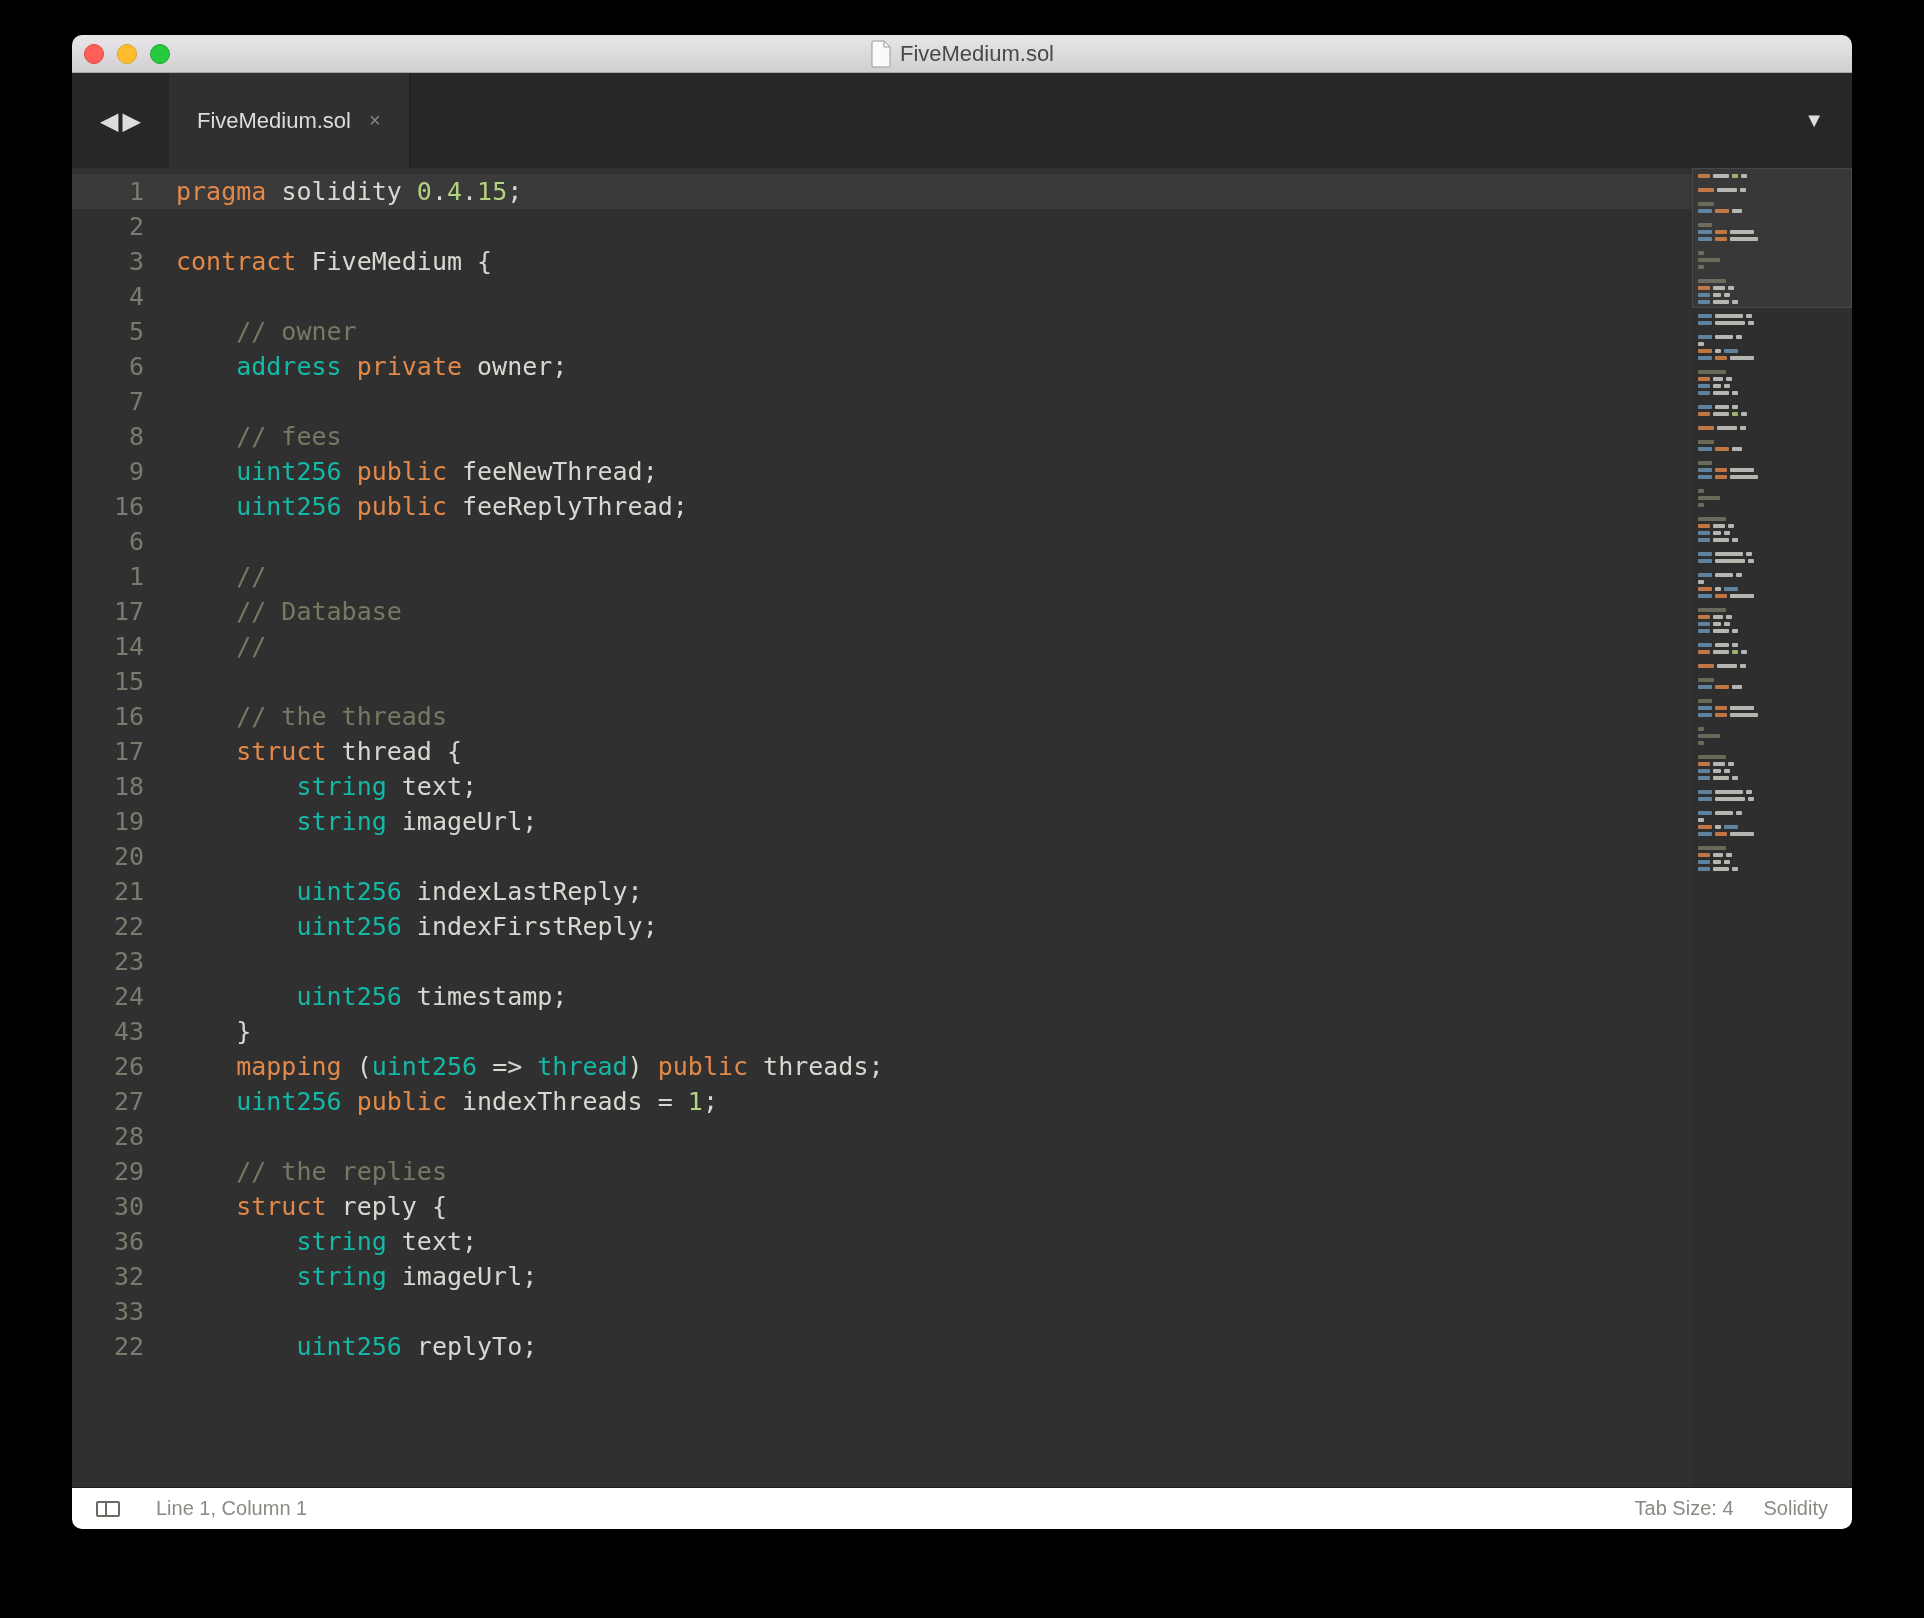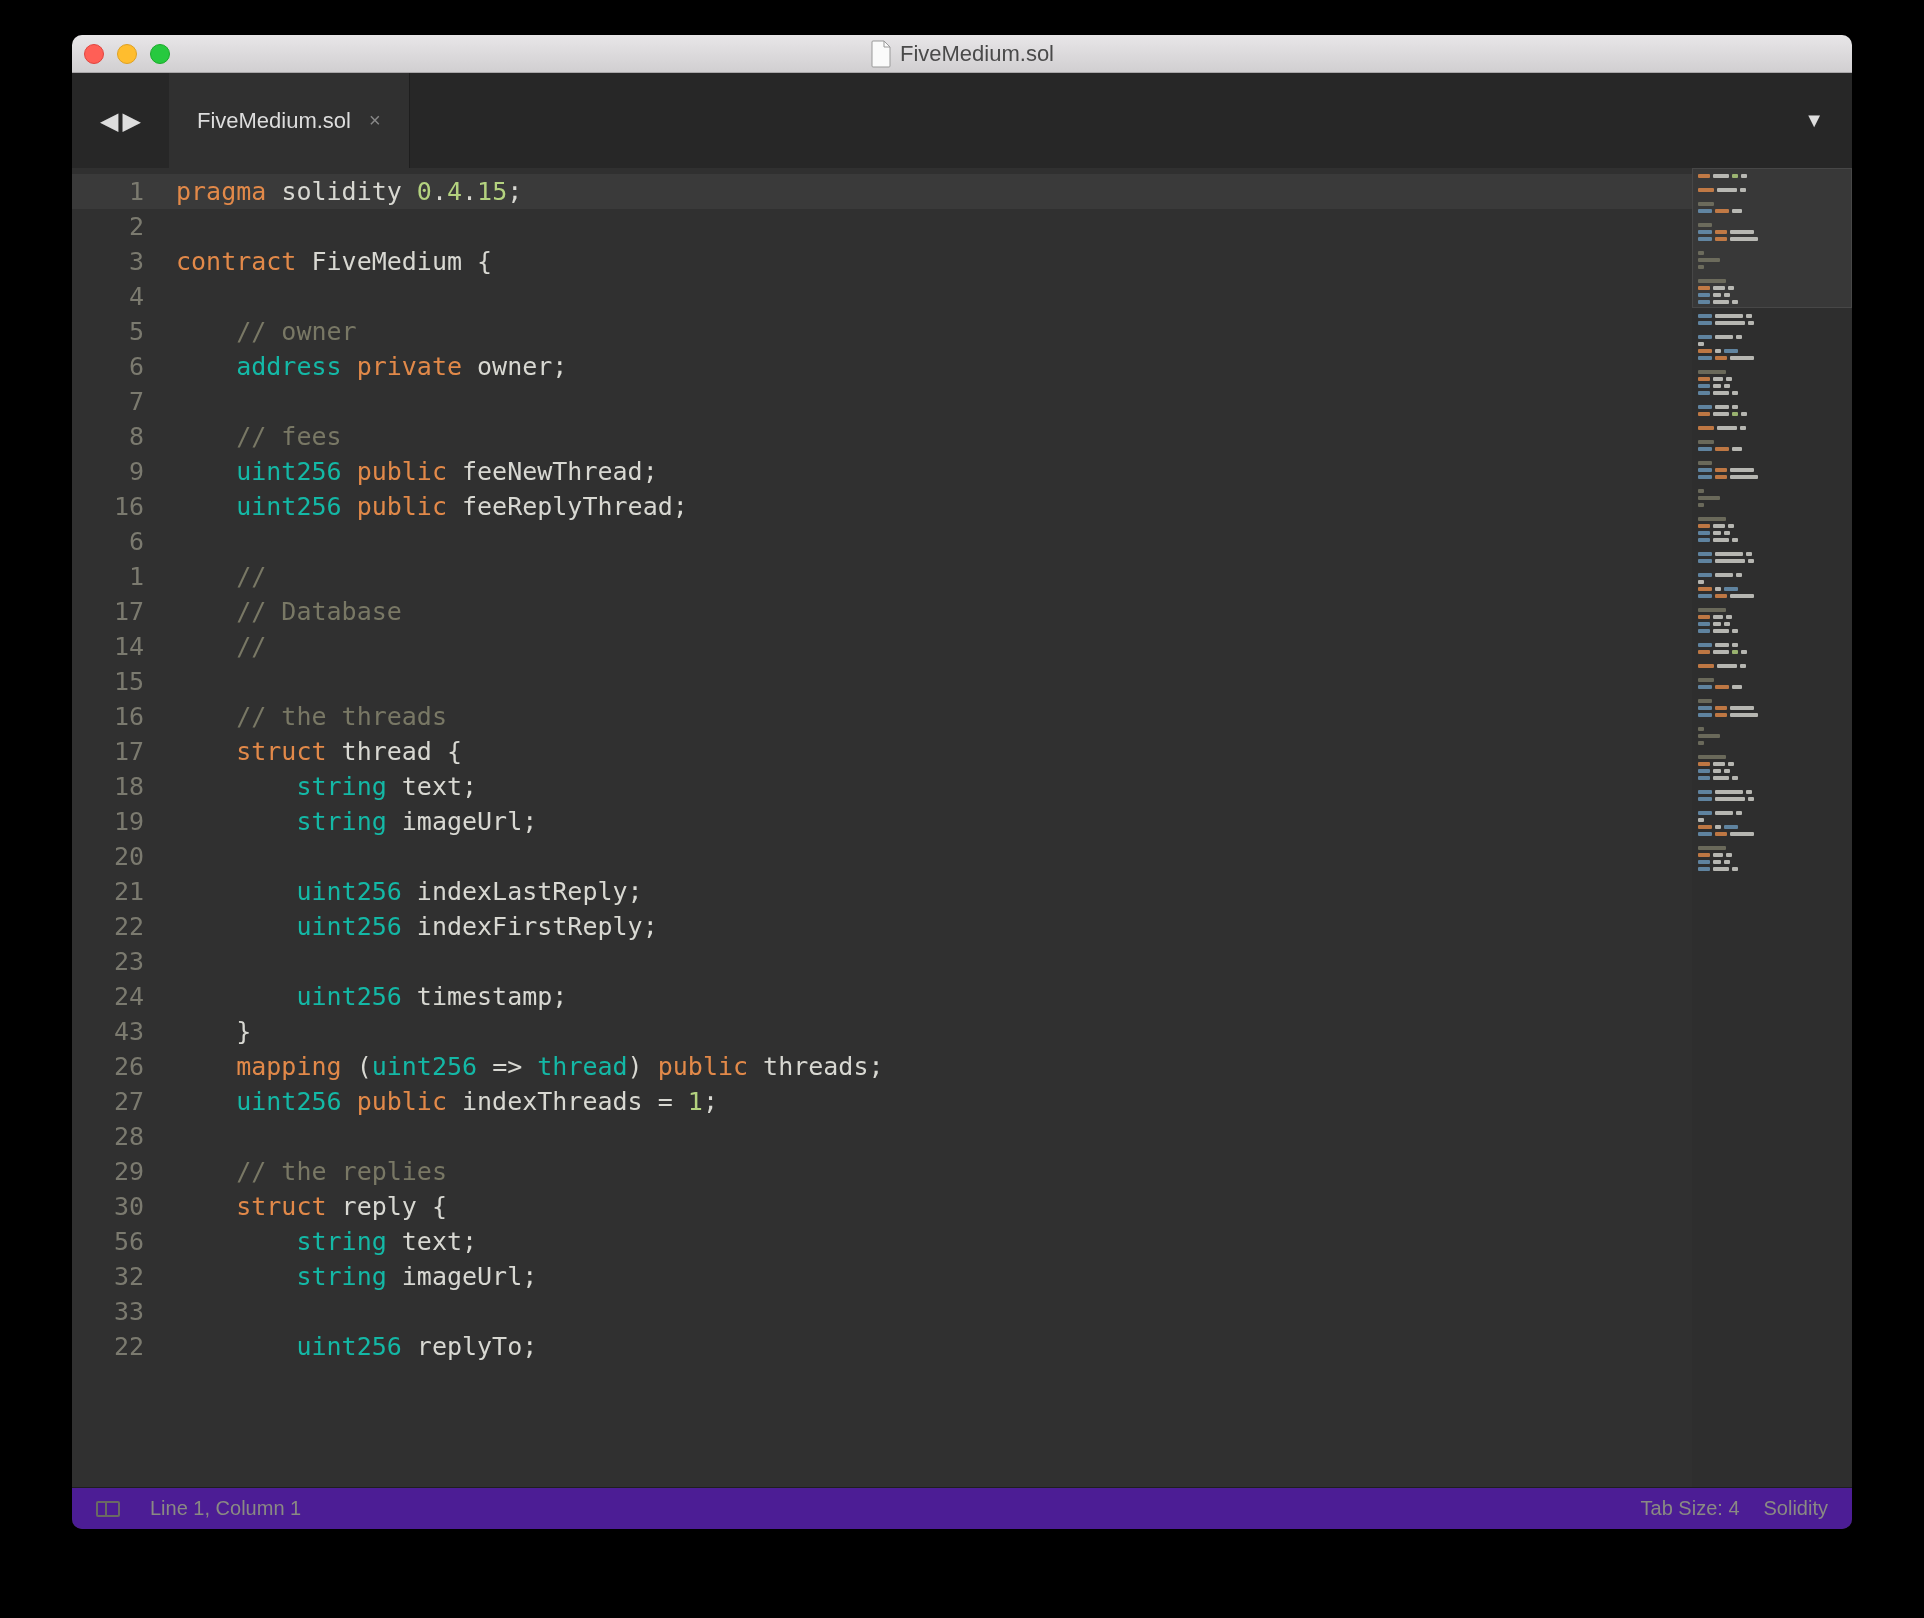--- a/index.html
+++ b/index.html
@@ -107,28 +107,28 @@
       background: #2e2e2e;
       padding: 6px;
       position: relative;
       overflow: hidden;
     }
     .minimap .mm-line { height: 4px; margin-bottom: 3px; display: flex; gap: 3px; }
     .mm-seg { height: 4px; border-radius: 1px; }
     .mm-view { position: absolute; top: 0; left: 0; right: 0; height: 140px; background: rgba(255,255,255,.05); border: 1px solid rgba(255,255,255,.08); }
     .statusbar {
       height: 42px;
-      background: #4c1d95;
+      background: #ffffff;
       border-top: 1px solid #1e1e1e;
       display: flex;
       align-items: center;
       color: #8a8a83;
       font-size: 20px;
       padding: 0 24px;
-      gap: 24px;
+      gap: 30px;
     }
     .statusbar .spacer { flex: 1; }
     .panel-icon { width: 24px; height: 16px; border: 2px solid #6a6a63; border-radius: 2px; position: relative; margin-right: 6px; }
     .panel-icon::after { content: ""; position: absolute; left: 7px; top: 0; bottom: 0; width: 2px; background: #6a6a63; }
   </style>
 </head>
 <body>
 
 <div class="window">
 
@@ -187,21 +187,21 @@
         <div class="ln">21</div>
         <div class="ln">22</div>
         <div class="ln">23</div>
         <div class="ln">24</div>
         <div class="ln">43</div>
         <div class="ln">26</div>
         <div class="ln">27</div>
         <div class="ln">28</div>
         <div class="ln">29</div>
         <div class="ln">30</div>
-        <div class="ln">56</div>
+        <div class="ln">36</div>
         <div class="ln">32</div>
         <div class="ln">33</div>
         <div class="ln">22</div>
       </div>
     <div class="code" id="code"><div class="line active"><span class="c-key">pragma</span><span class="c-punct"> </span><span class="c-ident">solidity</span><span class="c-punct"> </span><span class="c-num">0</span><span class="c-punct">.</span><span class="c-num">4</span><span class="c-punct">.</span><span class="c-num">15</span><span class="c-punct">;</span></div><div class="line">&nbsp;</div><div class="line"><span class="c-key">contract</span><span class="c-punct"> </span><span class="c-ident">FiveMedium</span><span class="c-punct"> </span><span class="c-punct">{</span></div><div class="line">&nbsp;</div><div class="line"><span class="c-punct">    </span><span class="c-comment">// owner</span></div><div class="line"><span class="c-punct">    </span><span class="c-type">address</span><span class="c-punct"> </span><span class="c-mod">private</span><span class="c-punct"> </span><span class="c-ident">owner</span><span class="c-punct">;</span></div><div class="line">&nbsp;</div><div class="line"><span class="c-punct">    </span><span class="c-comment">// fees</span></div><div class="line"><span class="c-punct">    </span><span class="c-type">uint256</span><span class="c-punct"> </span><span class="c-mod">public</span><span class="c-punct"> </span><span class="c-ident">feeNewThread</span><span class="c-punct">;</span></div><div class="line"><span class="c-punct">    </span><span class="c-type">uint256</span><span class="c-punct"> </span><span class="c-mod">public</span><span class="c-punct"> </span><span class="c-ident">feeReplyThread</span><span class="c-punct">;</span></div><div class="line">&nbsp;</div><div class="line"><span class="c-punct">    </span><span class="c-comment">//</span></div><div class="line"><span class="c-punct">    </span><span class="c-comment">// Database</span></div><div class="line"><span class="c-punct">    </span><span class="c-comment">//</span></div><div class="line">&nbsp;</div><div class="line"><span class="c-punct">    </span><span class="c-comment">// the threads</span></div><div class="line"><span class="c-punct">    </span><span class="c-key">struct</span><span class="c-punct"> </span><span class="c-ident">thread</span><span class="c-punct"> </span><span class="c-punct">{</span></div><div class="line"><span class="c-punct">        </span><span class="c-type">string</span><span class="c-punct"> </span><span class="c-ident">text</span><span class="c-punct">;</span></div><div class="line"><span class="c-punct">        </span><span class="c-type">string</span><span class="c-punct"> </span><span class="c-ident">imageUrl</span><span class="c-punct">;</span></div><div class="line">&nbsp;</div><div class="line"><span class="c-punct">        </span><span class="c-type">uint256</span><span class="c-punct"> </span><span class="c-ident">indexLastReply</span><span class="c-punct">;</span></div><div class="line"><span class="c-punct">        </span><span class="c-type">uint256</span><span class="c-punct"> </span><span class="c-ident">indexFirstReply</span><span class="c-punct">;</span></div><div class="line">&nbsp;</div><div class="line"><span class="c-punct">        </span><span class="c-type">uint256</span><span class="c-punct"> </span><span class="c-ident">timestamp</span><span class="c-punct">;</span></div><div class="line"><span class="c-punct">    </span><span class="c-punct">}</span></div><div class="line"><span class="c-punct">    </span><span class="c-key">mapping</span><span class="c-punct"> </span><span class="c-punct">(</span><span class="c-type">uint256</span><span class="c-punct"> </span><span class="c-punct">=&gt;</span><span class="c-punct"> </span><span class="c-type">thread</span><span class="c-punct">)</span><span class="c-punct"> </span><span class="c-mod">public</span><span class="c-punct"> </span><span class="c-ident">threads</span><span class="c-punct">;</span></div><div class="line"><span class="c-punct">    </span><span class="c-type">uint256</span><span class="c-punct"> </span><span class="c-mod">public</span><span class="c-punct"> </span><span class="c-ident">indexThreads</span><span class="c-punct"> </span><span class="c-punct">=</span><span class="c-punct"> </span><span class="c-num">1</span><span class="c-punct">;</span></div><div class="line">&nbsp;</div><div class="line"><span class="c-punct">    </span><span class="c-comment">// the replies</span></div><div class="line"><span class="c-punct">    </span><span class="c-key">struct</span><span class="c-punct"> </span><span class="c-ident">reply</span><span class="c-punct"> </span><span class="c-punct">{</span></div><div class="line"><span class="c-punct">        </span><span class="c-type">string</span><span class="c-punct"> </span><span class="c-ident">text</span><span class="c-punct">;</span></div><div class="line"><span class="c-punct">        </span><span class="c-type">string</span><span class="c-punct"> </span><span class="c-ident">imageUrl</span><span class="c-punct">;</span></div><div class="line">&nbsp;</div><div class="line"><span class="c-punct">        </span><span class="c-type">uint256</span><span class="c-punct"> </span><span class="c-ident">replyTo</span><span class="c-punct">;</span></div></div>
     <div class="minimap" id="minimap">
       <div class="mm-view"></div>
     <div class="mm-line">
           <div class="mm-seg" style="width: 12px; background: rgb(226, 137, 73); opacity: 0.8;"></div>
           <div class="mm-seg" style="width: 16px; background: rgb(216, 216, 210); opacity: 0.8;"></div>

